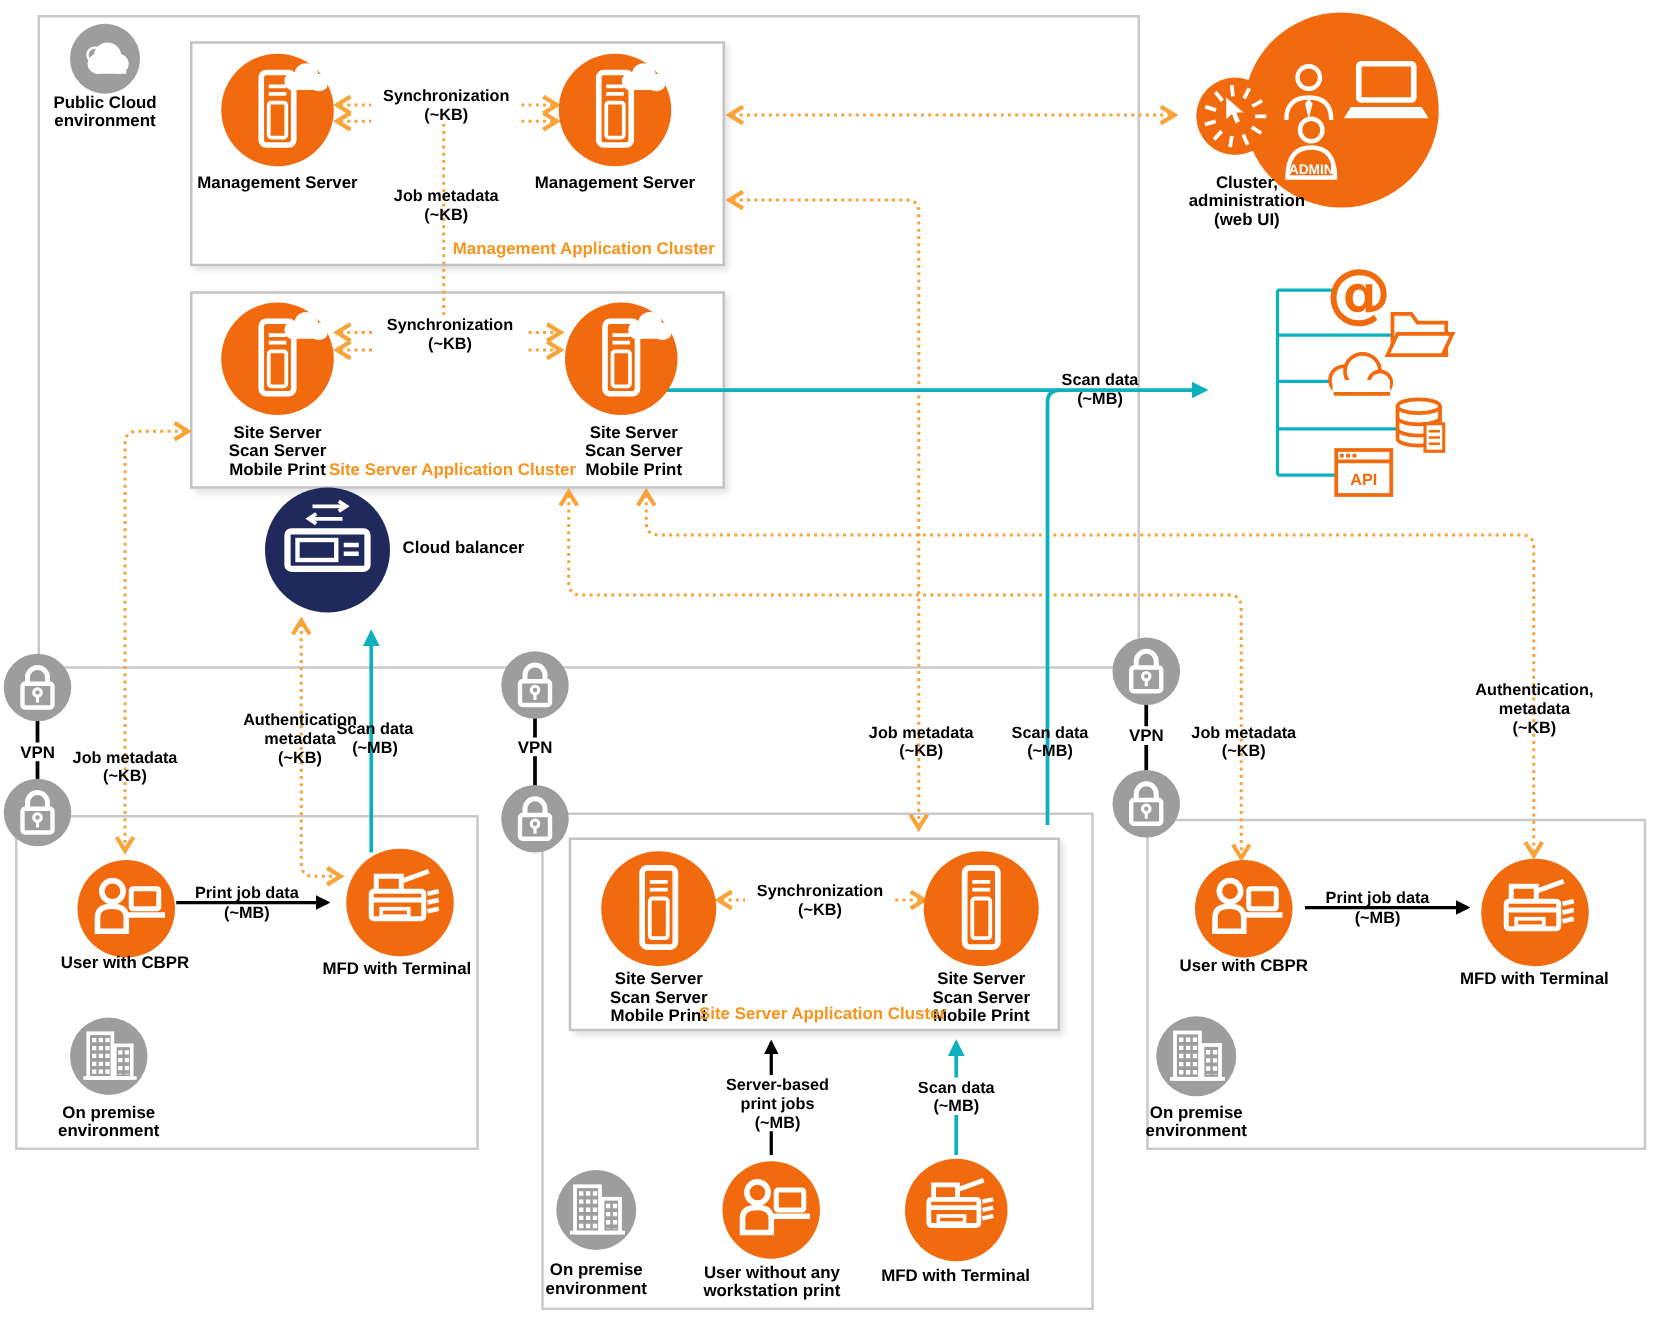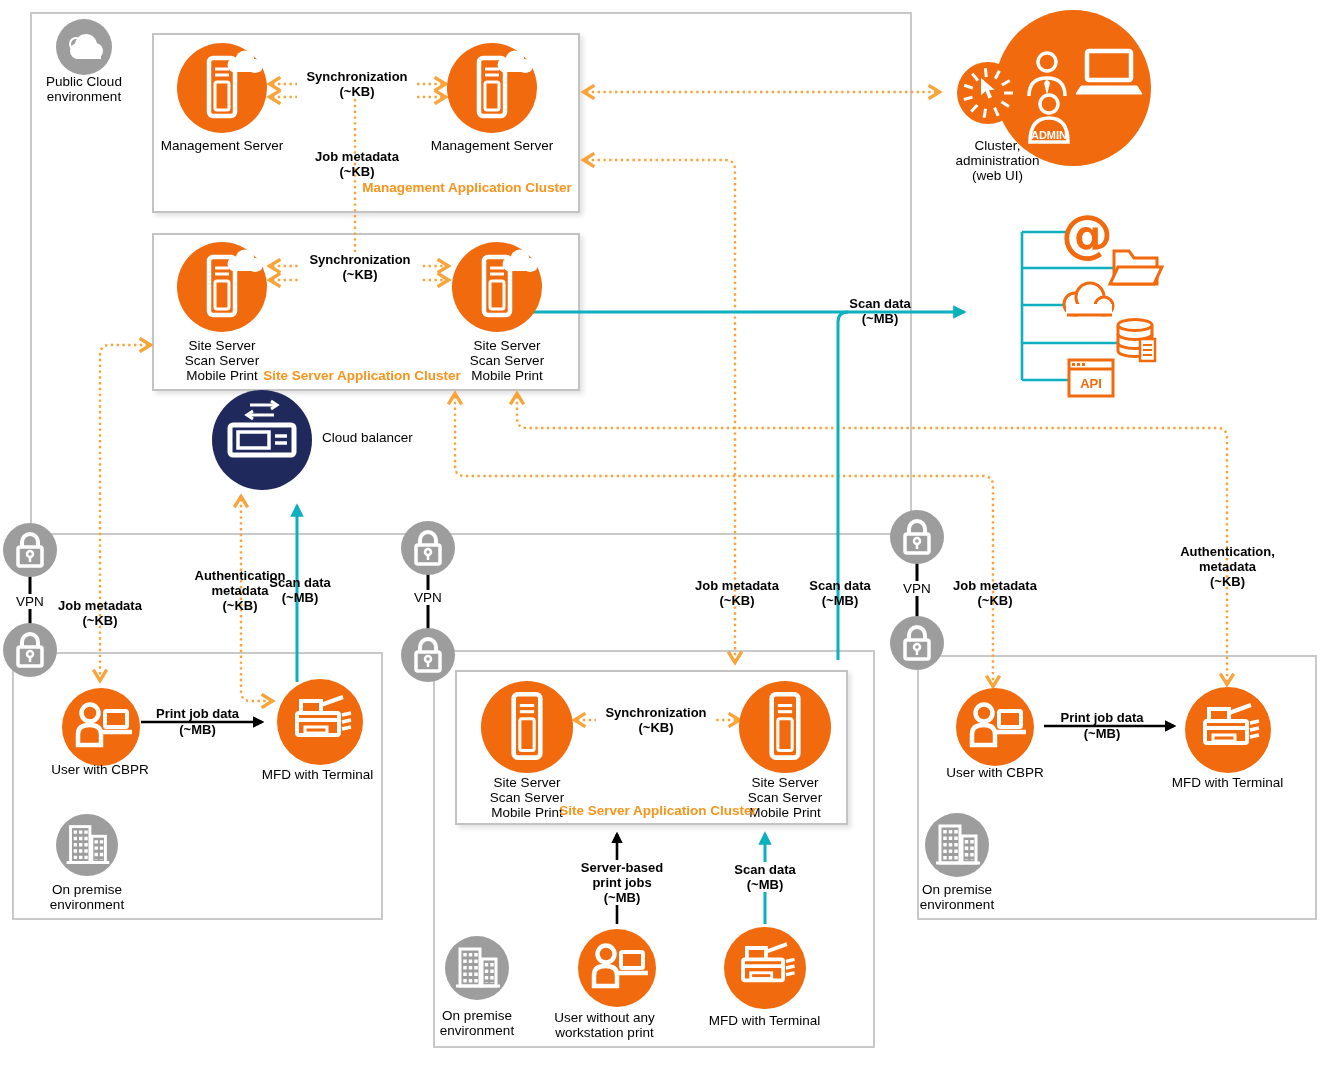--- a/index.html
+++ b/index.html
@@ -8,21 +8,21 @@
   .box{position:absolute;border:2px solid #c9c9c9;background:#fff;box-sizing:border-box;z-index:0;}
   .shadow{border-color:#c3c3c3;box-shadow:3px 3px 5px rgba(0,0,0,.12);}
   .wires{position:absolute;left:0;top:0;z-index:1;}
   .c{position:absolute;border-radius:50%;z-index:2;}
   .c svg{display:block;width:100%;height:100%;}
   .orange{background:#f16a0d;}
   .grayc{background:#9d9d9d;}
   .navy{background:#20295c;}
   .iconsvg{position:absolute;z-index:3;}
   .lbl{position:absolute;z-index:5;font-size:13px;line-height:15px;color:#000;text-align:center;font-weight:bold;}
-  .bold{font-weight:normal;font-size:13.5px;}
+  .bold{font-weight:bold;font-size:13.5px;}
   .wbg{background:#fff;}
   .otitle{color:#f7941d;font-weight:bold;font-size:13.5px;}
   .tleft{text-align:left;}
 </style>
 </head>
 <body>
 
 <div id="canvas">
 
   <div class="box" style="left:30px;top:12px;width:882px;height:523px"></div>
@@ -464,21 +464,21 @@
     <div>Management Server</div>
   </div>
   <div class="lbl wbg" style="left:297px;top:69px;width:120px">
     <div>Synchronization</div>
       <div>(~KB)</div>
   </div>
   <div class="lbl" style="left:307px;top:149px;width:100px">
     <div>Job metadata</div>
       <div>(~KB)</div>
   </div>
-  <div class="lbl otitle" style="left:362px;top:180px;width:210px">
+  <div class="lbl otitle" style="left:362px;top:191px;width:210px">
     <div>Management Application Cluster</div>
   </div>
 
   <div class="lbl bold" style="left:147px;top:338px;width:150px">
     <div>Site Server</div>
       <div>Scan Server</div>
       <div>Mobile Print</div>
   </div>
   <div class="lbl bold" style="left:432px;top:338px;width:150px">
     <div>Site Server</div>
@@ -571,21 +571,21 @@
       <div>(~MB)</div>
   </div>
   <div class="lbl wbg" style="left:727px;top:862px;width:76px">
     <div>Scan data</div>
       <div>(~MB)</div>
   </div>
   <div class="lbl bold" style="left:417px;top:1008px;width:120px">
     <div>On premise</div>
       <div>environment</div>
   </div>
-  <div class="lbl bold" style="left:532px;top:1010px;width:145px">
+  <div class="lbl bold" style="left:545px;top:1010px;width:145px">
     <div>User without any</div>
       <div>workstation print</div>
   </div>
   <div class="lbl bold" style="left:692px;top:1013px;width:145px">
     <div>MFD with Terminal</div>
   </div>
 
   <div class="lbl" style="left:950px;top:578px;width:90px">
     <div>Job metadata</div>
       <div>(~KB)</div>

